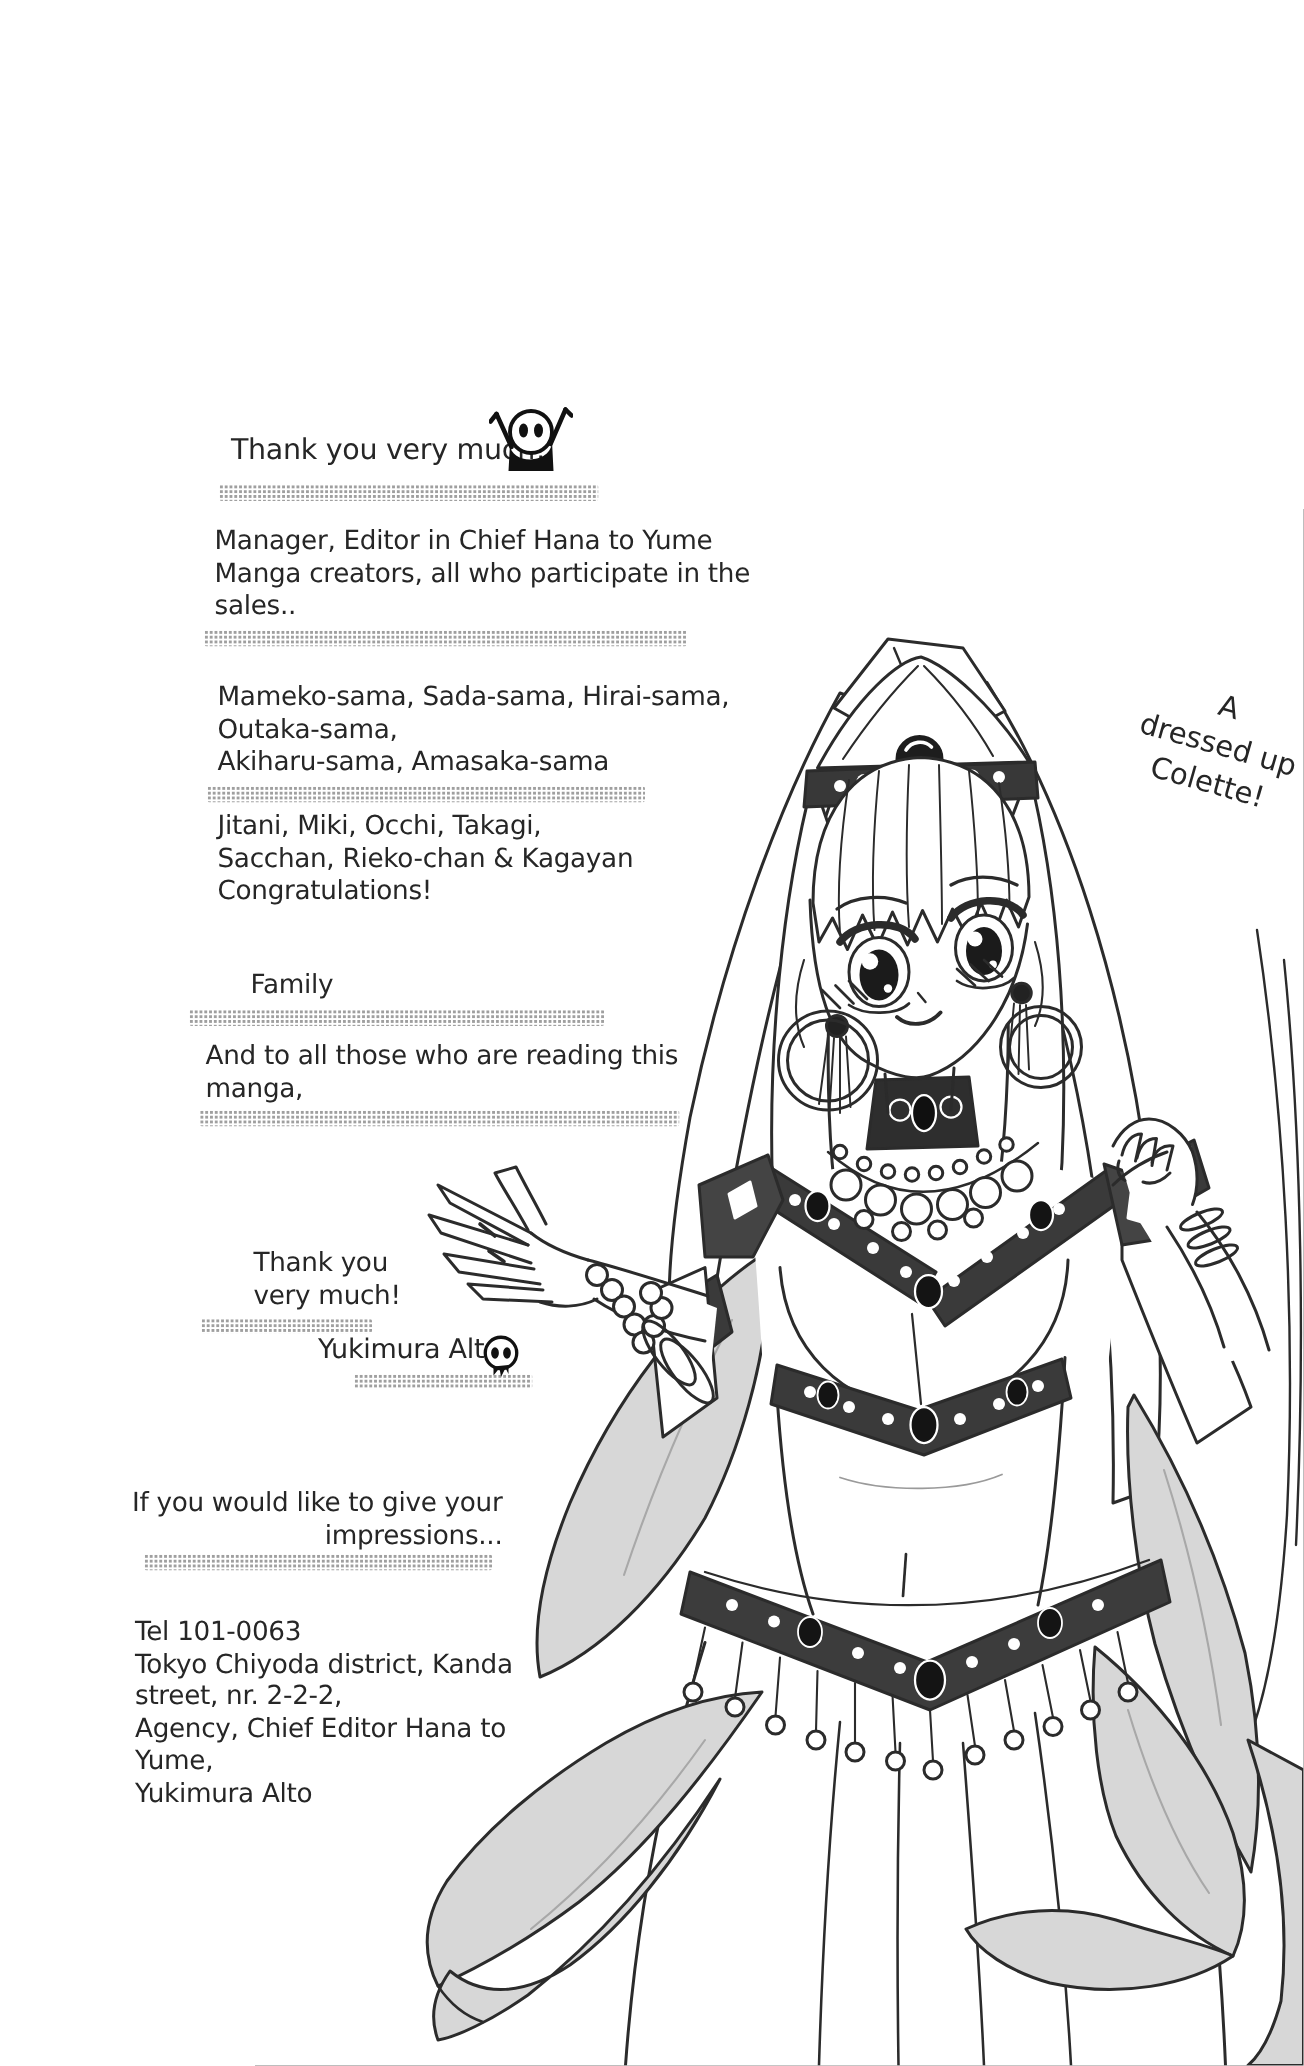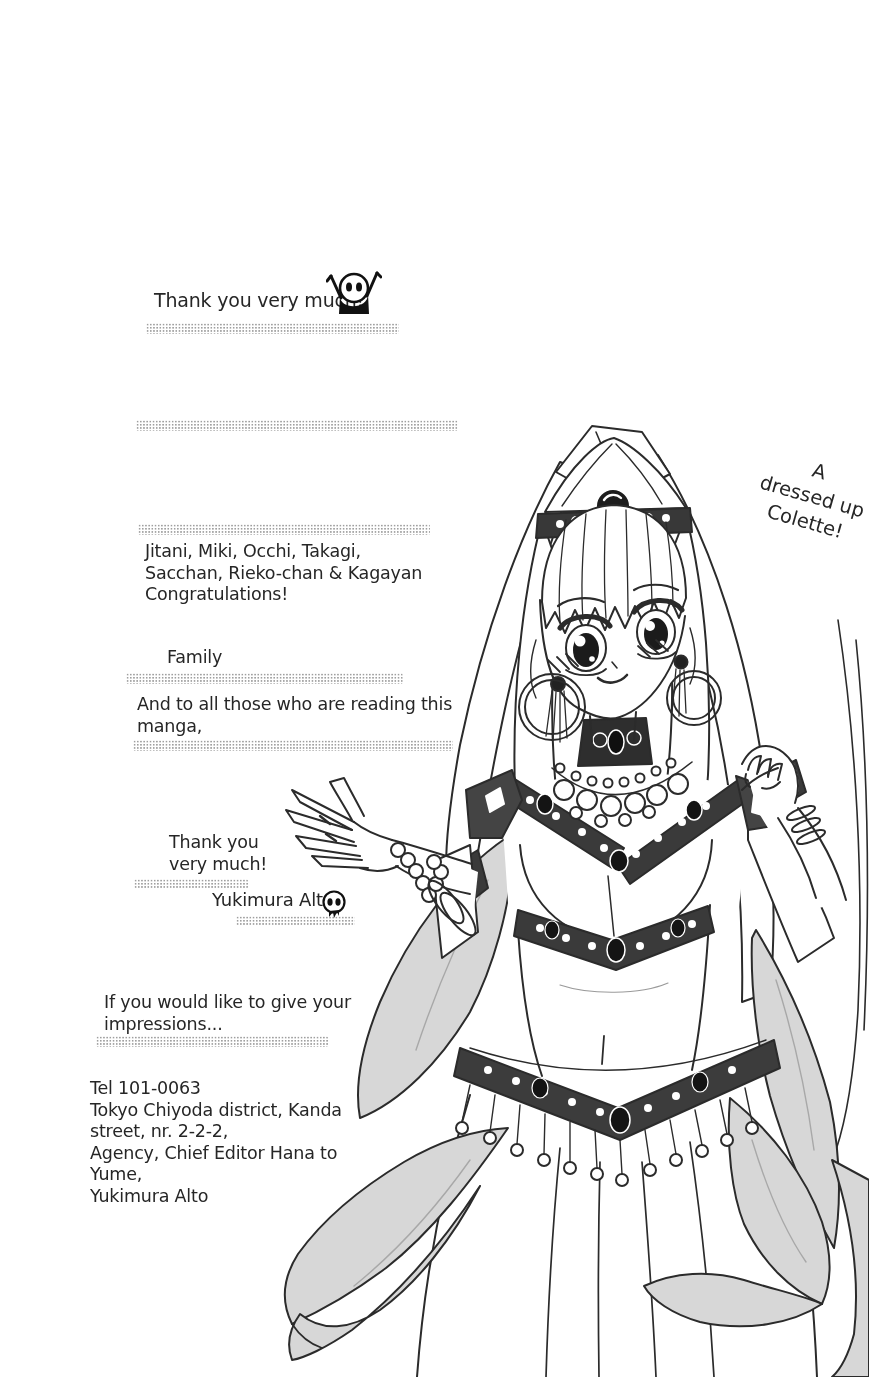--- a/index.html
+++ b/index.html
@@ -18,21 +18,21 @@
   .iconbox{position:absolute;z-index:3;}
   
   #n1{left:154px;top:290px;}
   #n2{left:143px;top:351px;}
   #n3{left:145px;top:455px;}
   #n4{left:145px;top:541px;}
   #n5{left:147px;top:647px;margin-left:20px;}
   #n6{left:137px;top:694px;}
   #n7{left:145px;top:832px;margin-left:24px;}
   #n8{left:212px;top:889px;font-size:18px;}
-  #n9{left:104px;top:992px;}
+  #n9{left:88px;top:992px;text-align:right;}
   #n10{left:90px;top:1078px;}
   
   #bar1{left:146px;top:323px;width:253px;}
   #bar2{left:136px;top:420px;width:322px;}
   #bar3{left:138px;top:524px;width:292px;}
   #bar4{left:126px;top:673px;width:277px;}
   #bar5{left:133px;top:740px;width:320px;}
   #bar6{left:134px;top:879px;width:114px;height:10px;}
   #bar7{left:236px;top:916px;width:119px;height:10px;}
   #bar8{left:96px;top:1036px;width:232px;}
@@ -369,22 +369,28 @@
           <path d="M51,7 L55,11"></path>
       </g>
       <path d="M14,30 C14,44 42,44 42,28 L43,48 L13,48 Z" fill="#111111"></path>
       <circle cx="28" cy="22" r="14" fill="#ffffff" stroke="#111111" stroke-width="2.6"></circle>
       <ellipse cx="23" cy="21" rx="3" ry="4.6" fill="#111111"></ellipse>
       <ellipse cx="33" cy="21" rx="3" ry="4.6" fill="#111111"></ellipse>
     </svg>
   </div>
   <div id="bar1" class="htbar"></div>
 
+  <div id="n2" class="note">Manager, Editor in Chief Hana to Yume
+Manga creators, all who participate in the
+sales..</div>
   <div id="bar2" class="htbar"></div>
 
+  <div id="n3" class="note">Mameko-sama, Sada-sama, Hirai-sama,
+Outaka-sama,
+Akiharu-sama, Amasaka-sama</div>
   <div id="bar3" class="htbar"></div>
 
   <div id="n4" class="note">Jitani, Miki, Occhi, Takagi,
 Sacchan, Rieko-chan &amp; Kagayan
 Congratulations!</div>
 
   <div id="n5" class="note">Family</div>
   <div id="bar4" class="htbar"></div>
 
   <div id="n6" class="note">And to all those who are reading this

